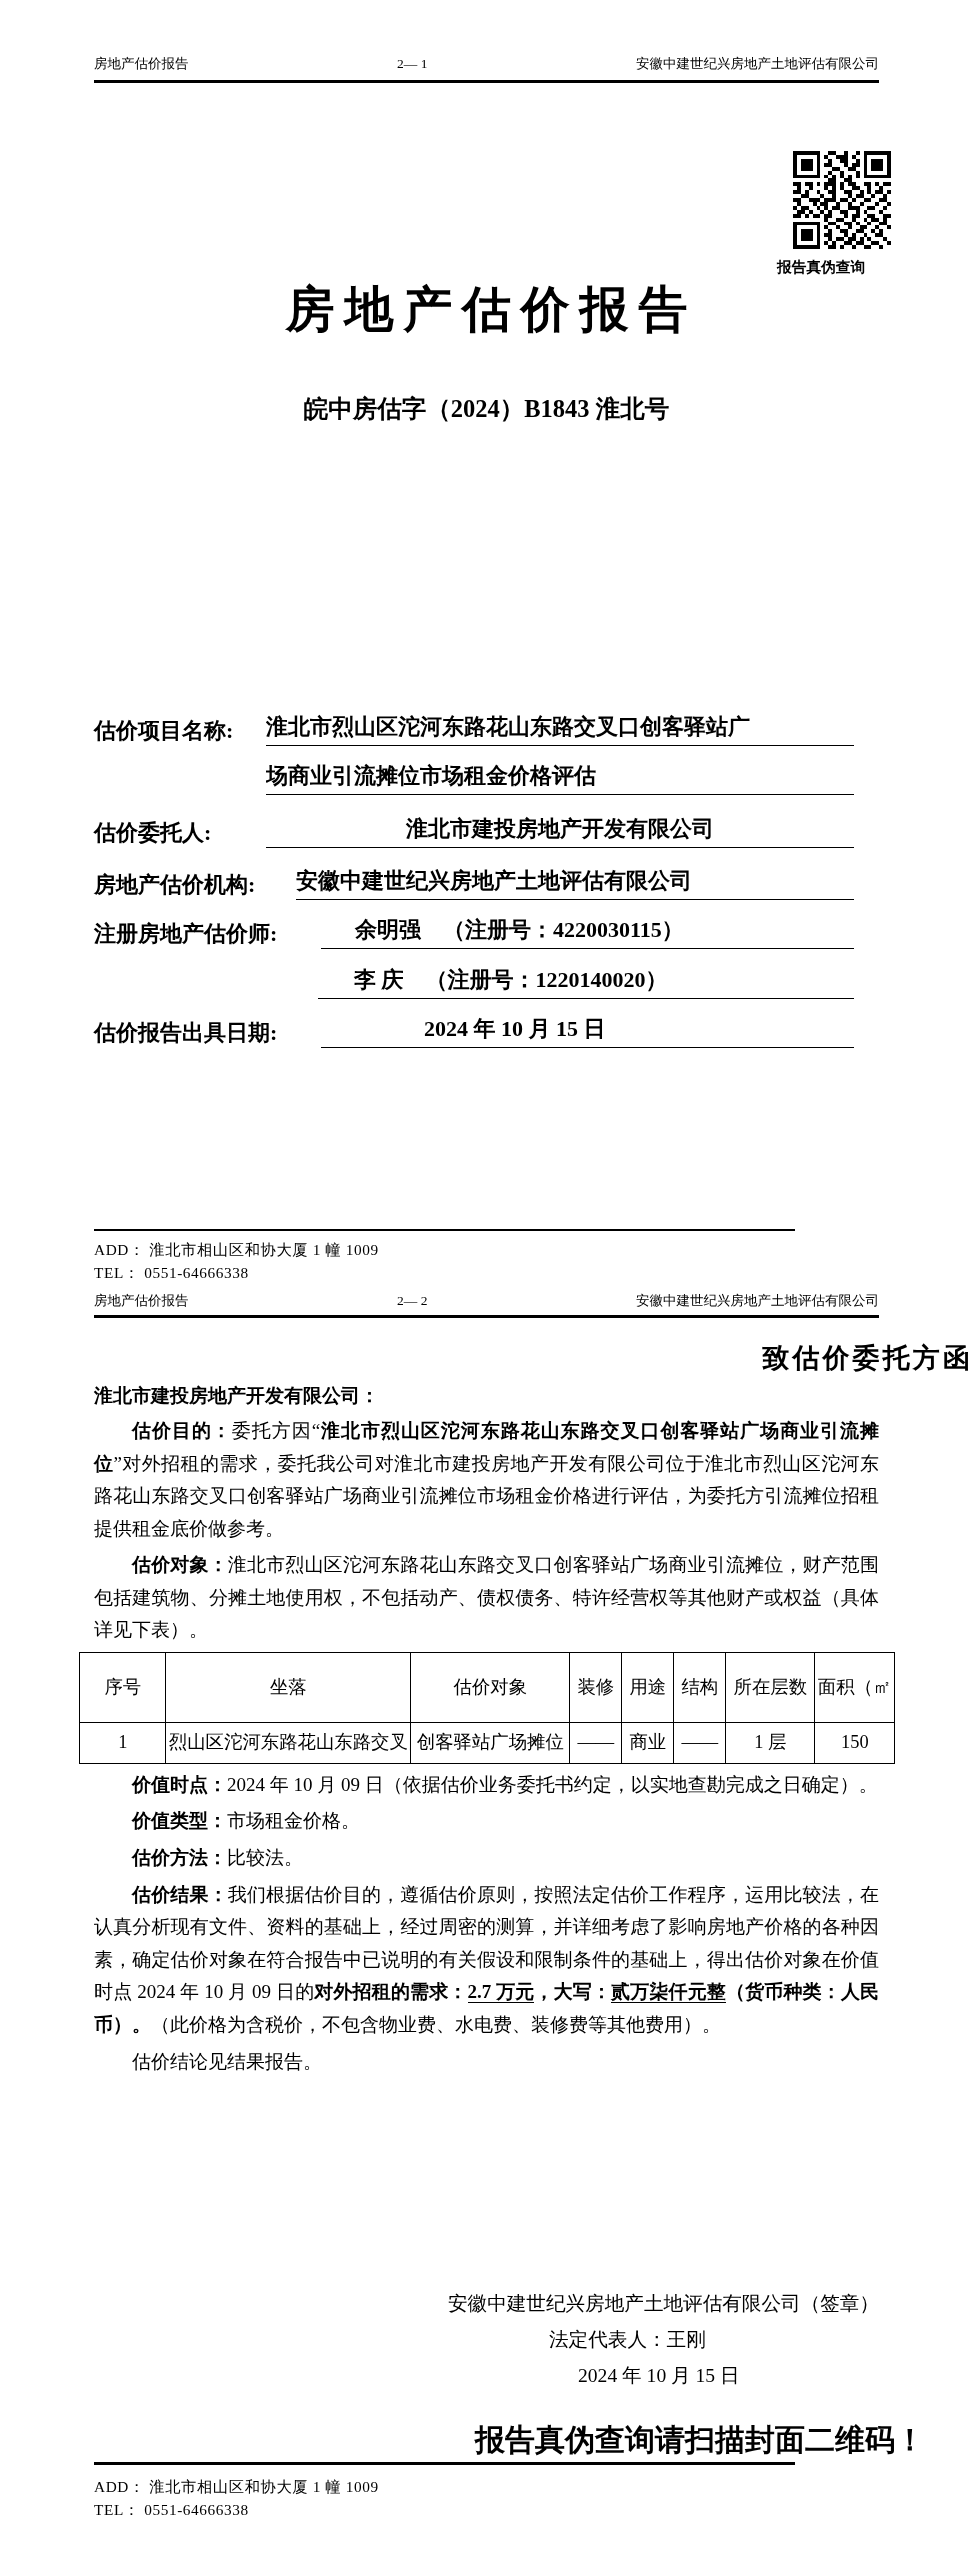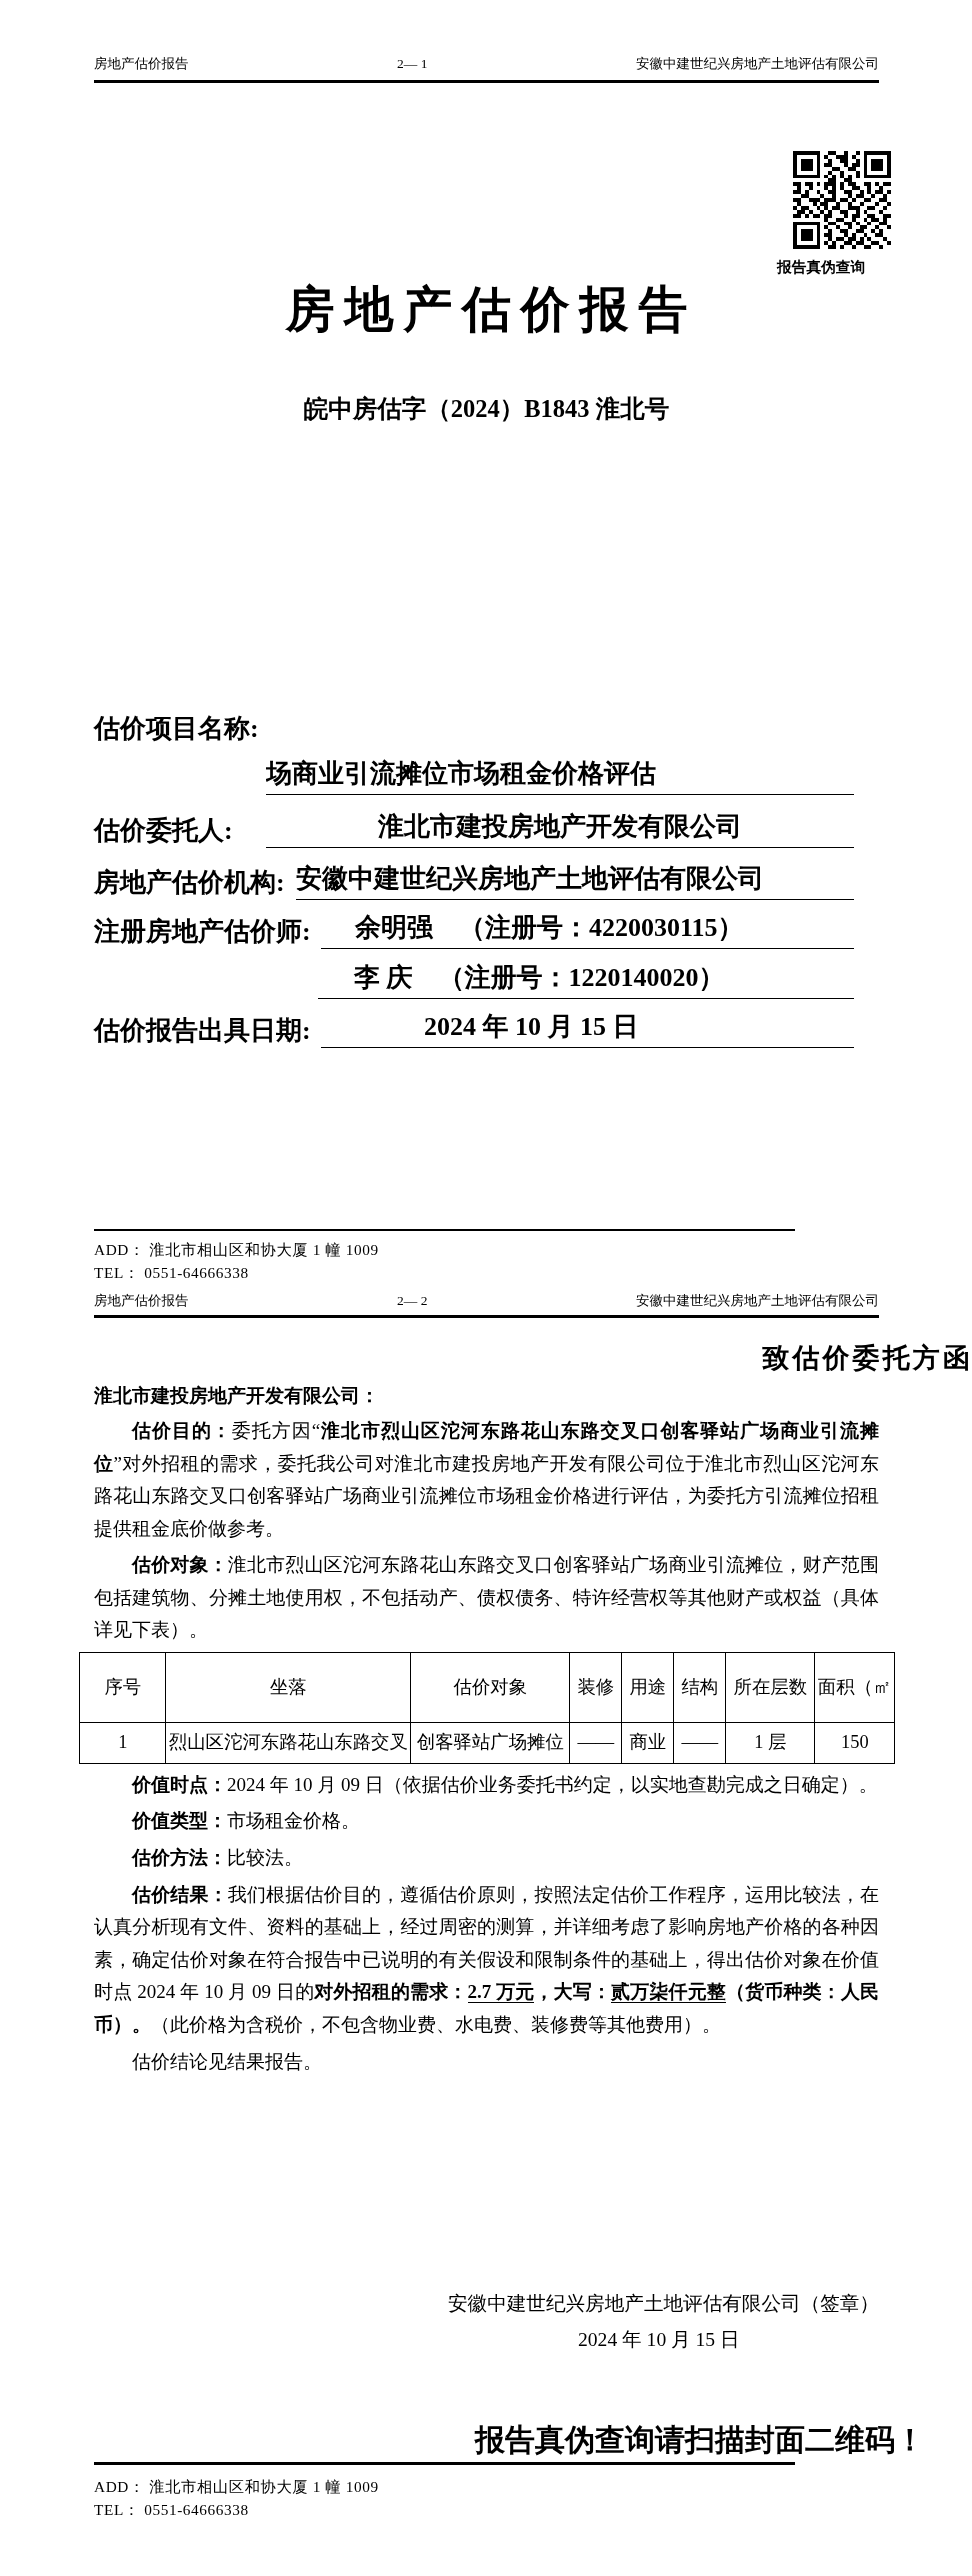--- a/index.html
+++ b/index.html
@@ -18,21 +18,21 @@
   .foot-rule{position:absolute;left:94px;width:701px;background:#000;}
   .addr-line{position:absolute;left:94px;font-size:15.3px;letter-spacing:0.6px;white-space:nowrap;}
 
   
   .qr-box{position:absolute;top:151px;left:793px;width:98px;height:98px;}
   .qr-box svg{width:100%;height:100%;shape-rendering:crispEdges;}
   .qr-caption{position:absolute;top:258px;left:777px;width:129px;text-align:left;font-size:14.7px;font-weight:bold;white-space:nowrap;}
   .doc-title{position:absolute;top:277px;left:0;width:100%;text-align:center;font-size:49px;font-weight:bold;letter-spacing:9.8px;padding-left:9.8px;box-sizing:border-box;white-space:nowrap;}
   .doc-number{position:absolute;top:392px;left:0;width:100%;text-align:center;font-size:24.5px;font-weight:bold;white-space:nowrap;}
 
-  .form-row{position:absolute;left:94px;width:760px;display:flex;align-items:flex-end;font-size:26px;font-weight:bold;height:39px;white-space:nowrap;font-family:Liberation Serif, serif;}
+  .form-row{position:absolute;left:94px;width:760px;display:flex;align-items:flex-end;font-size:22px;font-weight:bold;height:39px;white-space:nowrap;font-family:Liberation Serif, serif;}
   .form-label{flex:0 0 auto;}
   .form-value{flex:1 1 auto;border-bottom:1.8px solid #000;padding-bottom:3.1px;overflow:hidden;}
   .fr1{top:707px;} .fr1 .form-label{width:172px;}
   .fr2{top:756px;} .fr2 .form-value{margin-left:172px;}
   .fr3{top:809px;} .fr3 .form-label{width:172px;} .fr3 .form-value{text-align:center;}
   .fr4{top:861px;} .fr4 .form-label{width:202px;}
   .fr5{top:910px;} .fr5 .form-label{width:227px;} .fr5 .form-value{padding-left:34px;}
   .fr6{top:960px;} .fr6 .form-value{margin-left:224px;padding-left:36px;}
   .fr7{top:1009px;} .fr7 .form-label{width:227px;} .fr7 .form-value{padding-left:103px;}
 
@@ -86,20 +86,21 @@
       </g>
     </svg>
   </div>
   <div class="qr-caption">报告真伪查询</div>
 
   <div class="doc-title">房地产估价报告</div>
   <div class="doc-number">皖中房估字（2024）B1843 淮北号</div>
 
   <div class="form-row fr1">
     <span class="form-label">估价项目名称:</span>
+    <span class="form-value">淮北市烈山区沱河东路花山东路交叉口创客驿站广</span>
   </div>
   <div class="form-row fr2">
     <span class="form-value">场商业引流摊位市场租金价格评估</span>
   </div>
   <div class="form-row fr3">
     <span class="form-label">估价委托人:</span>
     <span class="form-value">淮北市建投房地产开发有限公司</span>
   </div>
   <div class="form-row fr4">
     <span class="form-label">房地产估价机构:</span>
@@ -176,20 +177,21 @@
 
     <p><span class="b">价值时点：</span><span>2024 年 10 月 09 日（依据估价业务委托书约定，以实地查勘完成之日确定）。</span></p>
     <p><span class="b">价值类型：</span><span>市场租金价格。</span></p>
     <p><span class="b">估价方法：</span><span>比较法。</span></p>
     <p><span class="b">估价结果：</span><span>我们根据估价目的，遵循估价原则，按照法定估价工作程序，运用比较法，在认真分析现有文件、资料的基础上，经过周密的测算，并详细考虑了影响房地产价格的各种因素，确定估价对象在符合报告中已说明的有关假设和限制条件的基础上，得出估价对象在价值时点 2024 年 10 月 09 日的</span><span class="b">对外招租的需求：</span><span class="b u">2.7 万元</span><span class="b">，大写：</span><span class="b u">贰万柒仟元整</span><span class="b">（货币种类：人民币）。</span><span>（此价格为含税价，不包含物业费、水电费、装修费等其他费用）。</span></p>
     <p><span>估价结论见结果报告。</span></p>
   </div>
 
   <div class="sig-block">
     <div class="sig-company">安徽中建世纪兴房地产土地评估有限公司（签章）</div>
+    <div class="sig-rep">法定代表人：王刚</div>
     <div class="sig-date">2024 年 10 月 15 日</div>
   </div>
 
   <div class="scan-notice">报告真伪查询请扫描封面二维码！</div>
 
   <div class="foot-rule" style="top:1175px;height:2.5px;"></div>
   <div class="addr-line" style="top:1190px;">ADD： 淮北市相山区和协大厦 1 幢 1009</div>
   <div class="addr-line" style="top:1213px;">TEL： 0551-64666338</div>
 </div>
 

